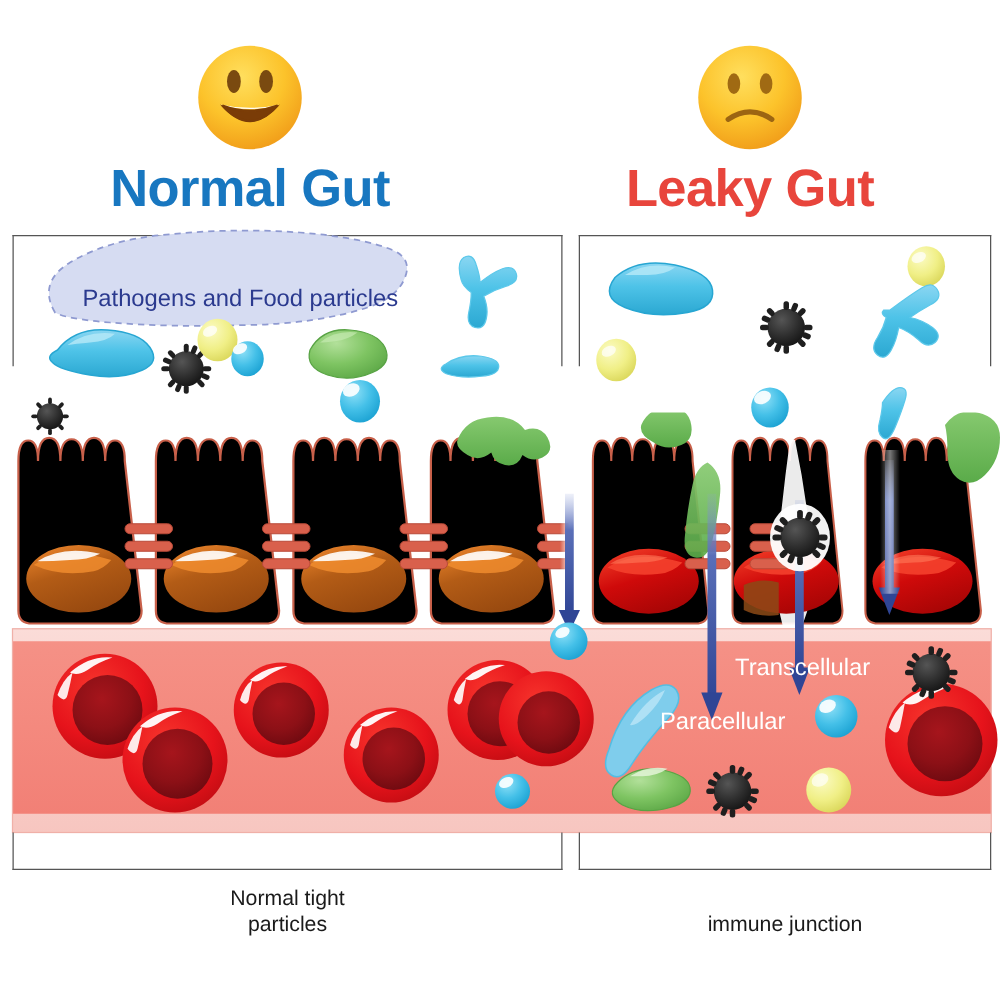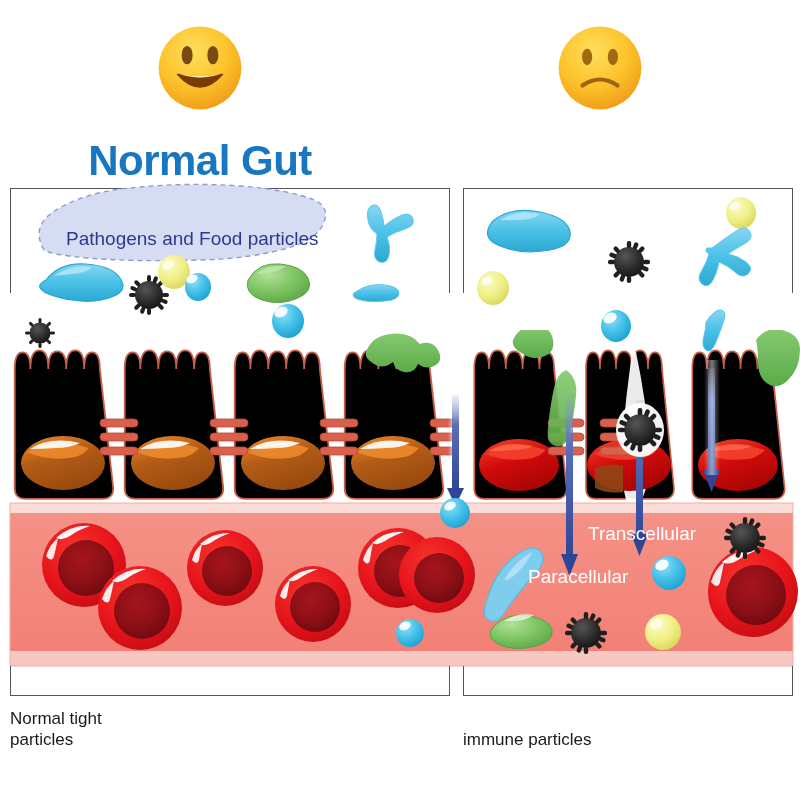--- a/index.html
+++ b/index.html
@@ -11,21 +11,21 @@
   #stage{
     position:relative;
     width:800px;height:800px;
     background:#ffffff;
     overflow:hidden;
   }
 
   
   .head-col{
     position:absolute;top:22px;width:400px;height:160px;
-    display:flex;flex-direction:column;align-items:center;justify-content:space-between;
+    display:flex;flex-direction:column;align-items:center;justify-content:center;
   }
   .emoji{width:92px;height:92px;display:block;}
   .gut-title{
     margin-top:6px;
     font-size:42px;font-weight:bold;letter-spacing:-0.5px;
     line-height:1;
     white-space:nowrap;
   }
 
   
@@ -39,21 +39,21 @@
   }
   .bottom-box{
     position:absolute;
     border:1px solid #555;
     border-top:none;
     box-sizing:border-box;
     background:transparent;
   }
   .caption{
     position:absolute;
-    text-align:left;
+    text-align:center;
     font-size:17px;
     color:#1a1a1a;
     line-height:1.25;
   }
 
   
   svg.scene{position:absolute;left:0;top:0;}
   text{font-family:"Liberation Sans", sans-serif;}
   .lbl-white{fill:#ffffff;font-size:19px;}
   .lbl-blue{fill:#2b3a8f;font-size:19px;}
@@ -89,20 +89,21 @@
           <stop offset="0%" stop-color="#ffdf5e"></stop>
           <stop offset="55%" stop-color="#fcc32b"></stop>
           <stop offset="100%" stop-color="#f09a18"></stop>
         </radialGradient>
       </defs>
       <circle cx="50" cy="50" r="45" fill="url(#faceG2)"></circle>
       <ellipse cx="36" cy="38" rx="5.5" ry="9" fill="#a06a13"></ellipse>
       <ellipse cx="64" cy="38" rx="5.5" ry="9" fill="#a06a13"></ellipse>
       <path d="M31 69 Q50 56 69 69" fill="none" stroke="#9c6512" stroke-width="4.5" stroke-linecap="round"></path>
     </svg>
+    <div class="gut-title" style="color:#e8453c">Leaky Gut</div>
   </div>
 
   <div class="panel-box" style="left:10px;top:188px;width:440px;height:105px;"></div>
   <div class="panel-box" style="left:463px;top:188px;width:330px;height:105px;"></div>
 
   <svg class="scene" width="800" height="800" viewBox="0 0 800 800">
     <defs>
 
       <linearGradient id="cellNormal" x1="0" y1="0" x2="0" y2="1">
         <stop offset="0%" stop-color="#fdeccb"></stop>
@@ -577,16 +578,16 @@
 
   <div class="bottom-box" style="left:10px;top:666px;width:440px;height:30px;"></div>
   <div class="bottom-box" style="left:463px;top:666px;width:330px;height:30px;"></div>
 
   <div class="caption" style="left:10px;top:708px;width:440px;">
     <span>Normal tight</span><br>
     <span>particles</span>
   </div>
   <div class="caption" style="left:463px;top:708px;width:330px;">
     <br>
-    <span>immune particles</span>
+    <span>immune junction</span>
   </div>
 
 </div>
 
 </body></html>

